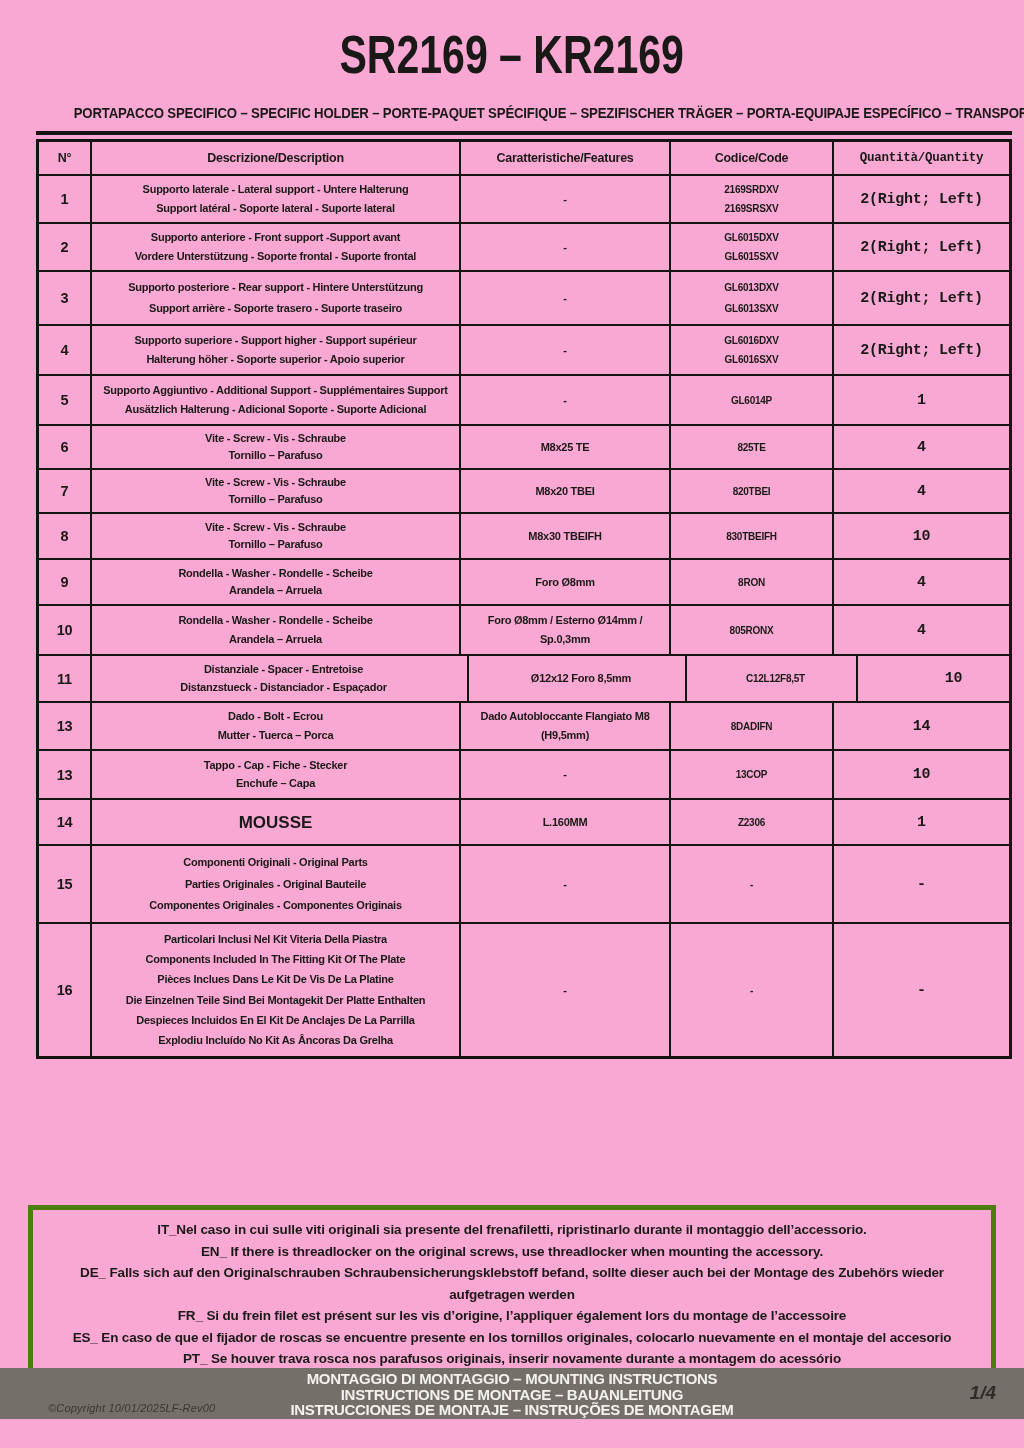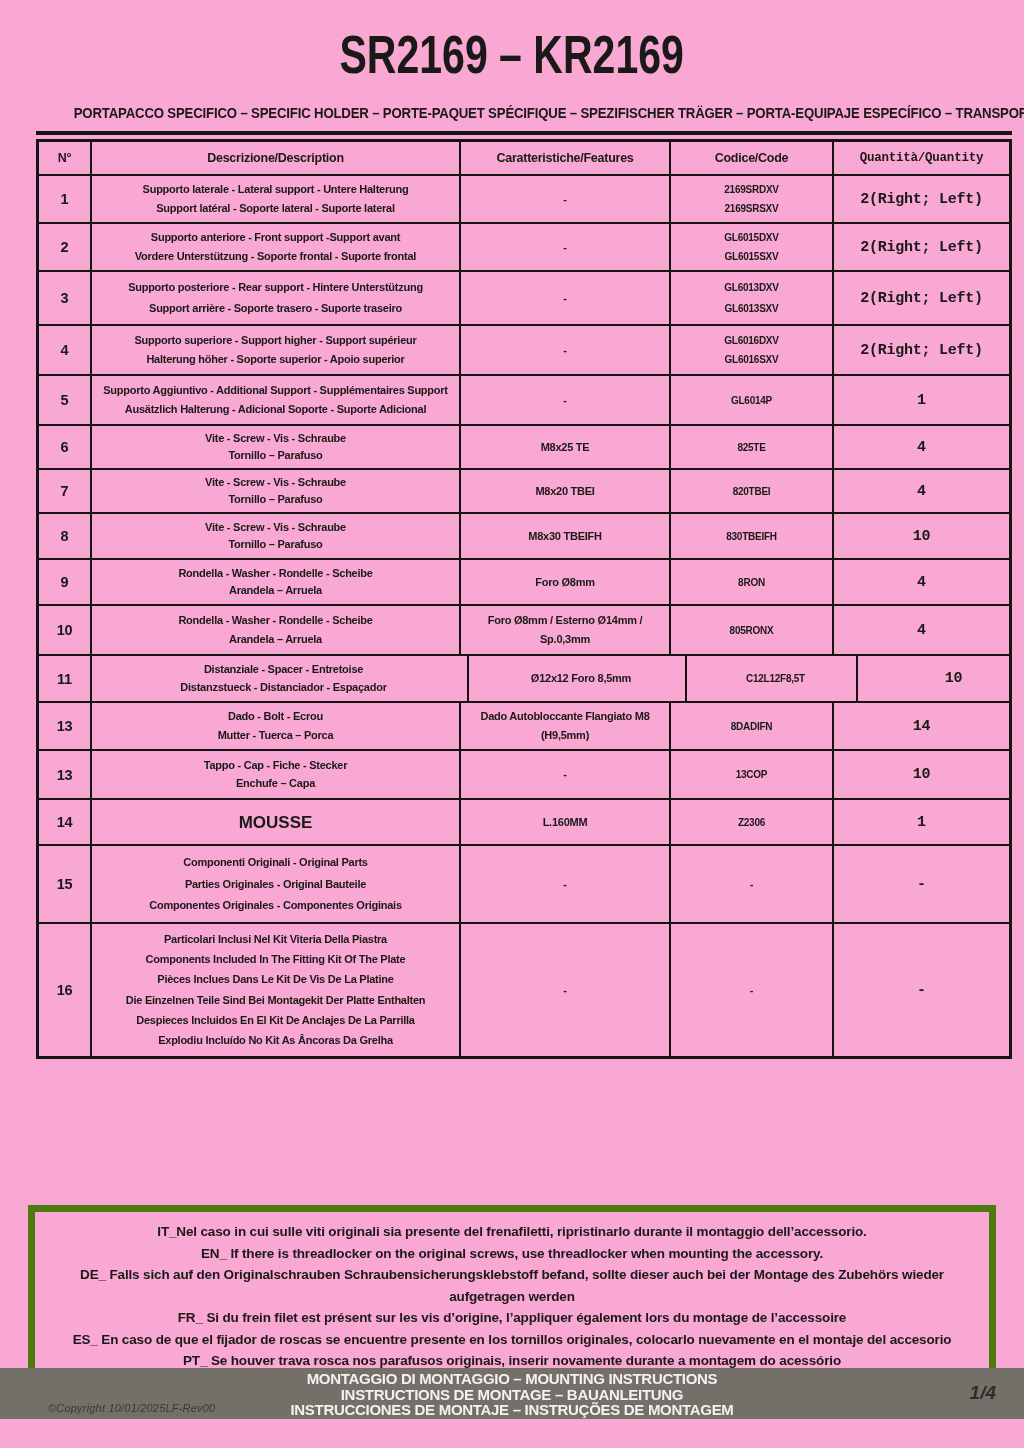--- a/index.html
+++ b/index.html
@@ -47,21 +47,21 @@
   .t-head .c{font-size:12.5px;}
   .cell-n{font-size:14.5px;}
   .cell-desc{font-size:11px;line-height:13px;}
   .cell-feat{font-size:11px;line-height:13px;}
   .cell-code{font-size:10px;line-height:13px;}
   .cell-qty{font-size:15px;}
   .desc-big{font-size:17px;letter-spacing:0;}
   .cell-line{display:block;}
   .notes-box{
     margin:146px 0 0 28px;width:968px;
-    border:7px solid #4d7c0f;
+    border:5px solid #4d7c0f;
     box-sizing:border-box;
     padding:9px 8px;
   }
   .note-line{
     text-align:center;font-weight:700;
     font-size:13.5px;line-height:21.5px;letter-spacing:-0.15px;
   }
   .footer-bar{
     position:absolute;left:0;top:1368px;width:1024px;height:51px;
     background:var(--bar,#756f69);

